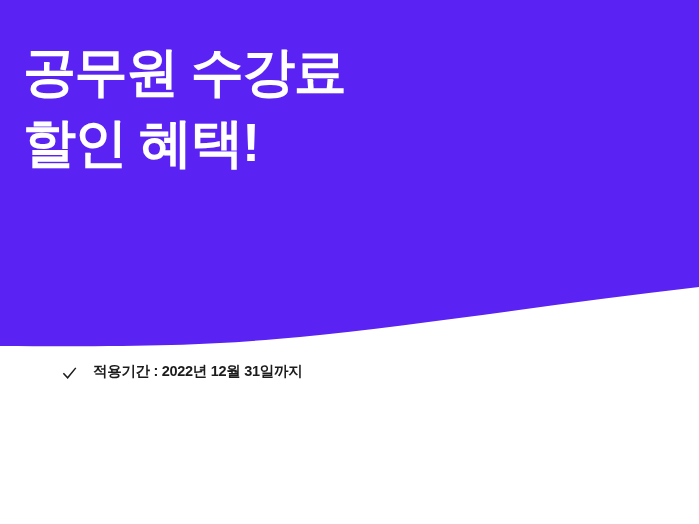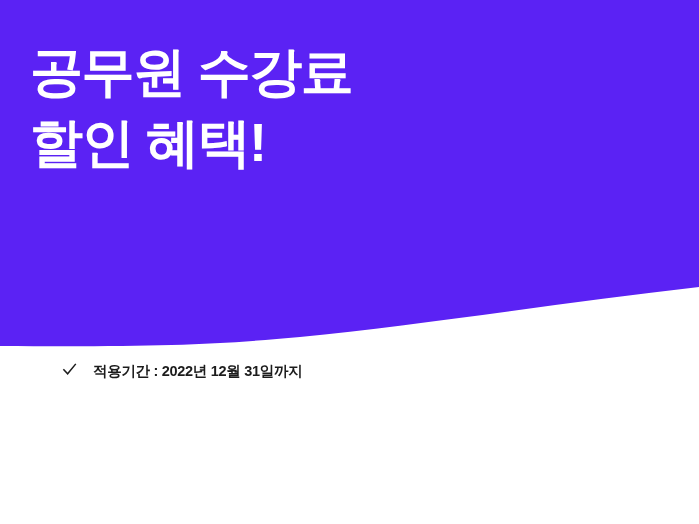--- a/index.html
+++ b/index.html
@@ -41,39 +41,39 @@
   .logo-svg {
     display: block;
     width: 118px;
     height: 48px;
     overflow: visible;
   }
 
   
   .headline {
     position: absolute;
-    left: 30px;
+    left: 23px;
     top: 36px;
     width: 520px;
     color: #ffffff;
     font-size: 53px;
     font-weight: 700;
     line-height: 1.34;
     letter-spacing: -1.5px;
     white-space: pre-line;
     margin: 0;
   }
 
   
   .footnote {
     position: absolute;
     left: 62px;
     top: 362px;
     display: flex;
-    align-items: flex-start;
+    align-items: flex-end;
     gap: 16px;
   }
   .check-icon {
     display: block;
     width: 15px;
     height: 15px;
     flex: 0 0 auto;
   }
   .footnote-text {
     color: #1c1c1c;

